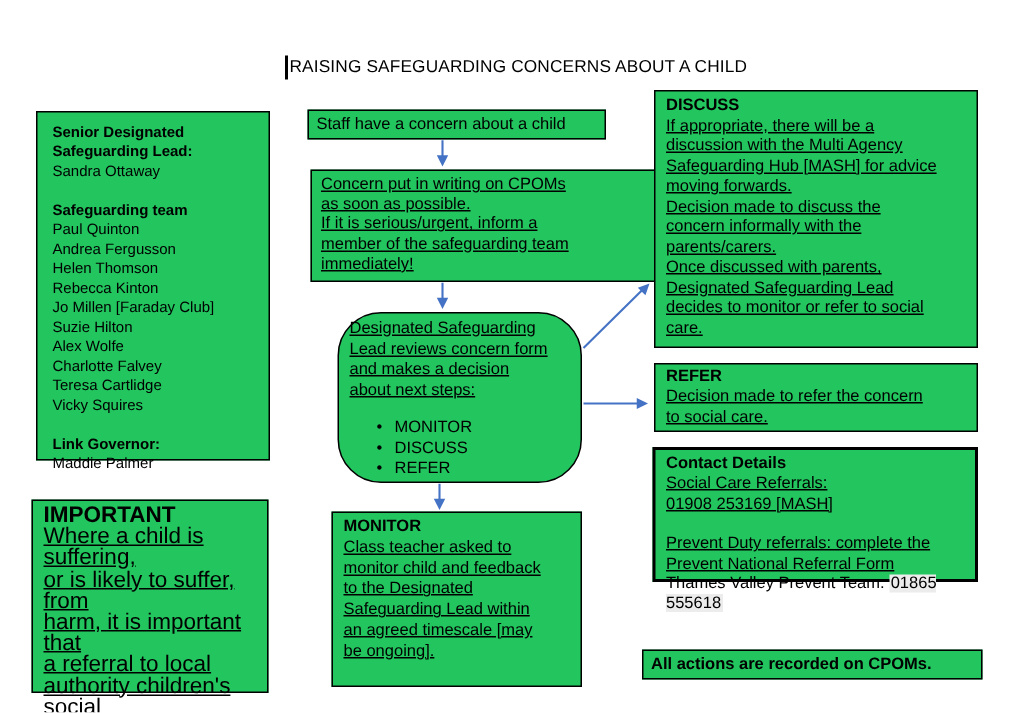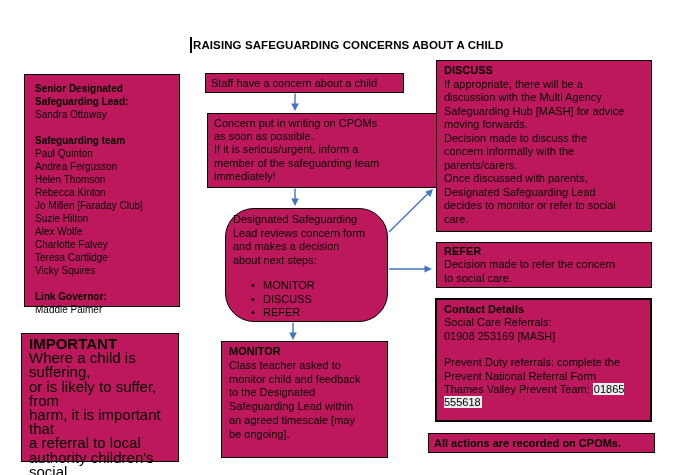--- a/index.html
+++ b/index.html
@@ -2,25 +2,25 @@
 <html><head>
 <meta charset="utf-8">
 <style>
   * { margin:0; padding:0; box-sizing:border-box; }
   html,body { background:#fff; }
   #page {
     position:relative; width:683px; height:475px; background:#ffffff;
     font-family:"Liberation Sans", sans-serif; color:#000; overflow:hidden;
   }
   .abs { position:absolute; }
-  .box { position:absolute; border:1px solid #000; background:#be185d; }
-  .pre { white-space:pre-line; }
+  .box { position:absolute; border:1px solid #000; background:#22c55e; }
+  .pre { white-space:pre-line;text-decoration:underline; }
   .b { font-weight:bold; }
 
-  #title { left:193px; top:39px; font-size:11.5px; font-weight:bold; letter-spacing:.1px; }
+  #title { left:193px; top:39px; font-size:11.5px; font-weight:normal; letter-spacing:.1px; }
   #caret { left:190px; top:37px; width:1.5px; height:16px; background:#000; }
 
   
   #left-panel { left:24px; top:74px; width:156px; height:233px; padding:7px 5px 0 10px;
     font-size:10px; line-height:13px; }
   .spacer13 { height:13px; }
 
   #important-box { left:21px; top:333px; width:158px; height:129px; padding:3px 5px 0 7px;
     font-size:15px; line-height:14.2px; }
 
@@ -29,21 +29,21 @@
   #step2-box { left:207px; top:113px; width:244px; height:75px; font-size:11px; line-height:13.2px; padding:3px 0 0 6px; }
   #decision-box { left:225px; top:208px; width:163px; height:114px; font-size:11px; line-height:13.5px; padding:4px 0 0 7px;border-radius:29px; }
   #decision-options { margin-top:12px; padding-left:18px; }
   .bullet-item { position:relative; padding-left:12px; }
   .bullet-item::before { content:"•"; position:absolute; left:0; top:0; }
   #monitor-box { left:221px; top:341px; width:167px; height:117px; font-size:11px; line-height:13.8px; padding:3px 0 0 7px; }
 
   
   #discuss-box { left:436px; top:60px; width:216px; height:172px; font-size:11px; line-height:13.5px; padding:3px 0 0 7px; }
   #refer-box { left:436px; top:242px; width:216px; height:46px; font-size:11px; line-height:13.4px; padding:2px 0 0 7px; }
-  #contact-box { left:435px; top:298px; width:217px; height:124px; border-width:2px; font-size:11px; line-height:13.4px; padding:3px 6px 0 7px; }
+  #contact-box { left:435px; top:298px; width:217px; height:90px; border-width:2px; font-size:11px; line-height:13.4px; padding:3px 6px 0 7px; }
   #footer-box { left:428px; top:433px; width:227px; height:20px; font-size:11px; font-weight:bold; line-height:18px; padding-left:5px; }
 
   .phone-hl { padding:0 1px; }
 
   #arrow-layer { position:absolute; left:0; top:0; width:683px; height:475px; pointer-events:none; }
 </style>
 </head>
 <body>
 
 <div id="page">

